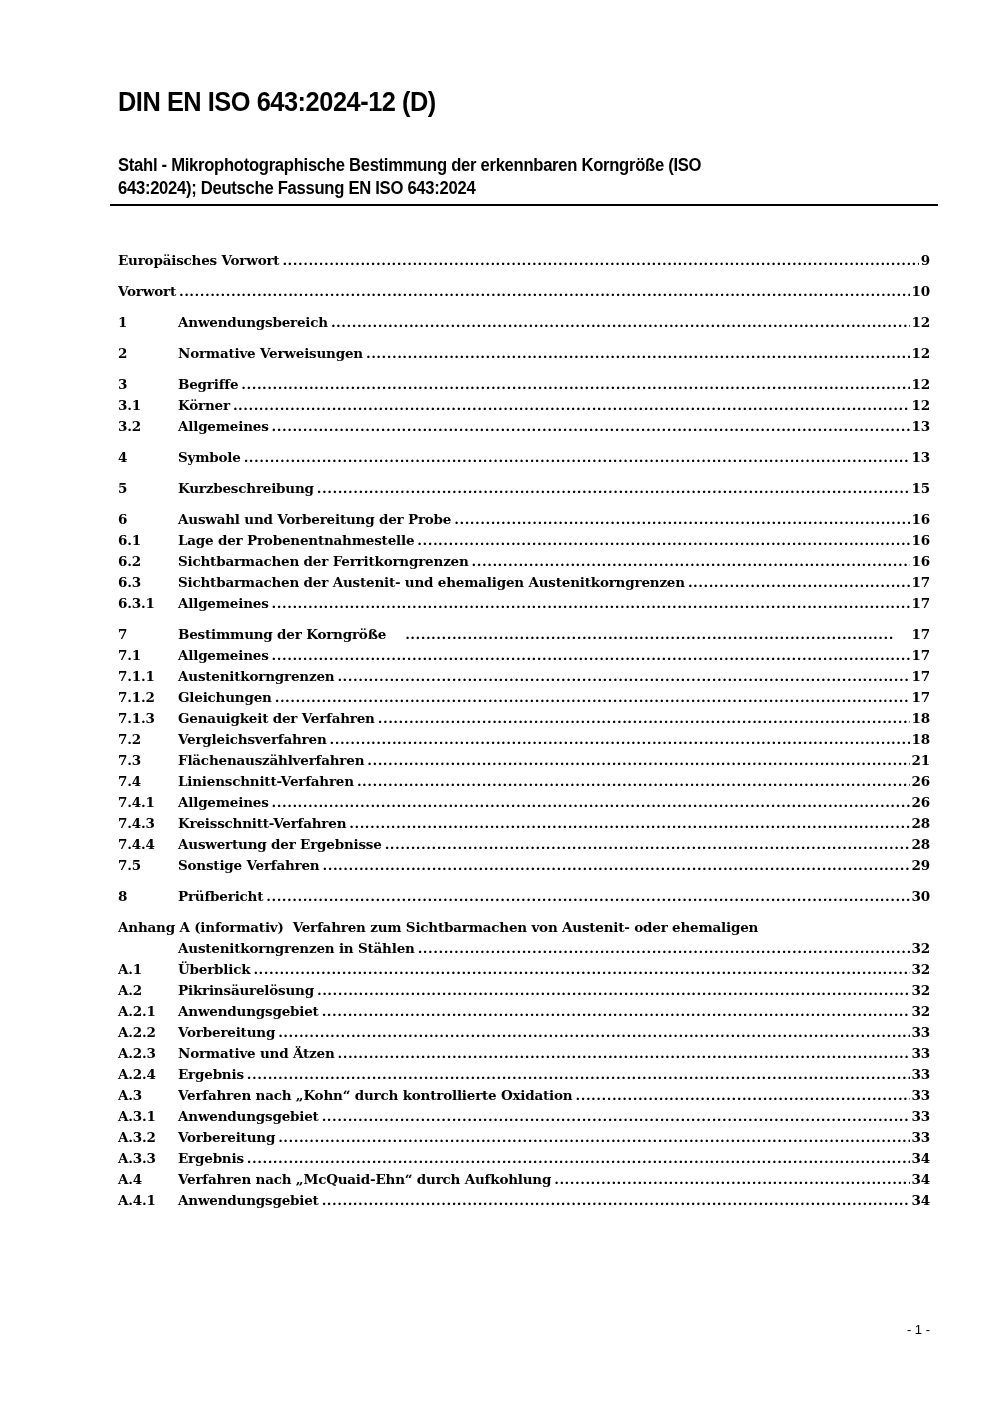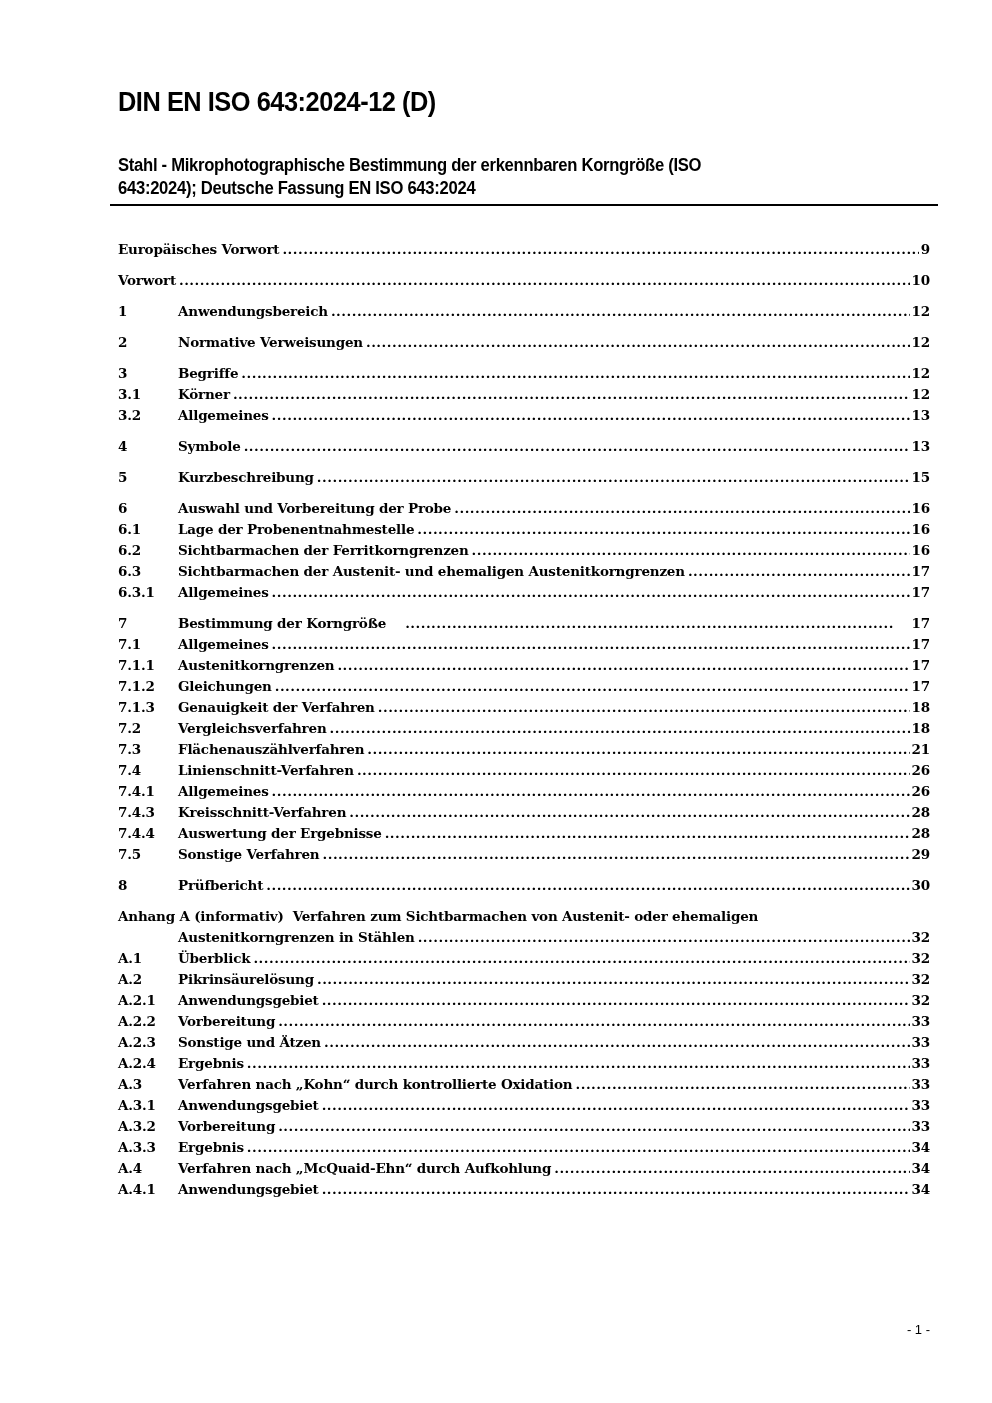--- a/index.html
+++ b/index.html
@@ -60,21 +60,21 @@
     transform: scaleX(0.95);
     transform-origin: 0 50%;
   }
   .seite-label {
     font-size: 13.5px;
     font-weight: bold;
     transform: scaleX(0.95);
     transform-origin: 100% 50%;
   }
   .toc {
-    margin-top: 33px;
+    margin-top: 44px;
     font-family: "DejaVu Serif", "Liberation Serif", serif;
     font-weight: bold;
     font-size: 13.5px;
     letter-spacing: -0.2px;
   }
   .toc-group { margin-top: 10px; }
   .toc-group:first-child { margin-top: 0; }
   .trow {
     display: flex;
     align-items: baseline;
@@ -404,21 +404,21 @@
           <span class="num">A.2.2</span>
           <div class="l2row" style="flex: 1 1 0%; min-width: 0px;">
             <span class="ttl">Vorbereitung</span>
             <span class="dots"></span>
             <span class="pg">33</span>
           </div>
         </div>
         <div class="trow">
           <span class="num">A.2.3</span>
           <div class="l2row" style="flex: 1 1 0%; min-width: 0px;">
-            <span class="ttl">Sonstige und Ätzen</span>
+            <span class="ttl">Normative und Ätzen</span>
             <span class="dots"></span>
             <span class="pg">33</span>
           </div>
         </div>
         <div class="trow">
           <span class="num">A.2.4</span>
           <div class="l2row" style="flex: 1 1 0%; min-width: 0px;">
             <span class="ttl">Ergebnis</span>
             <span class="dots"></span>
             <span class="pg">33</span>

